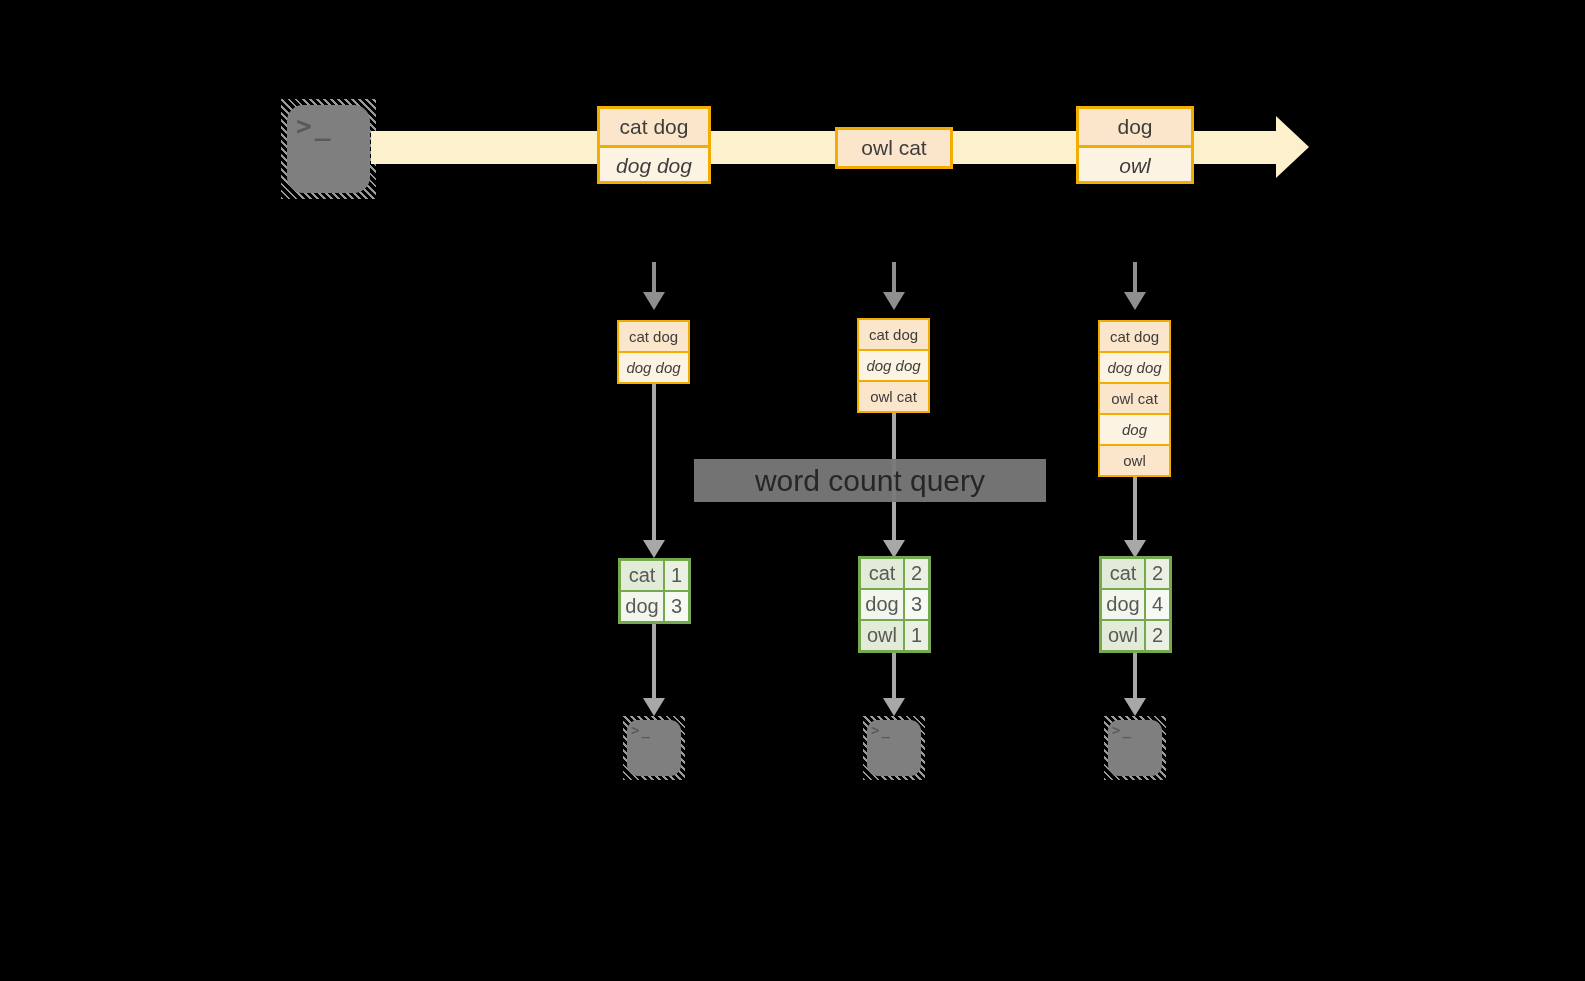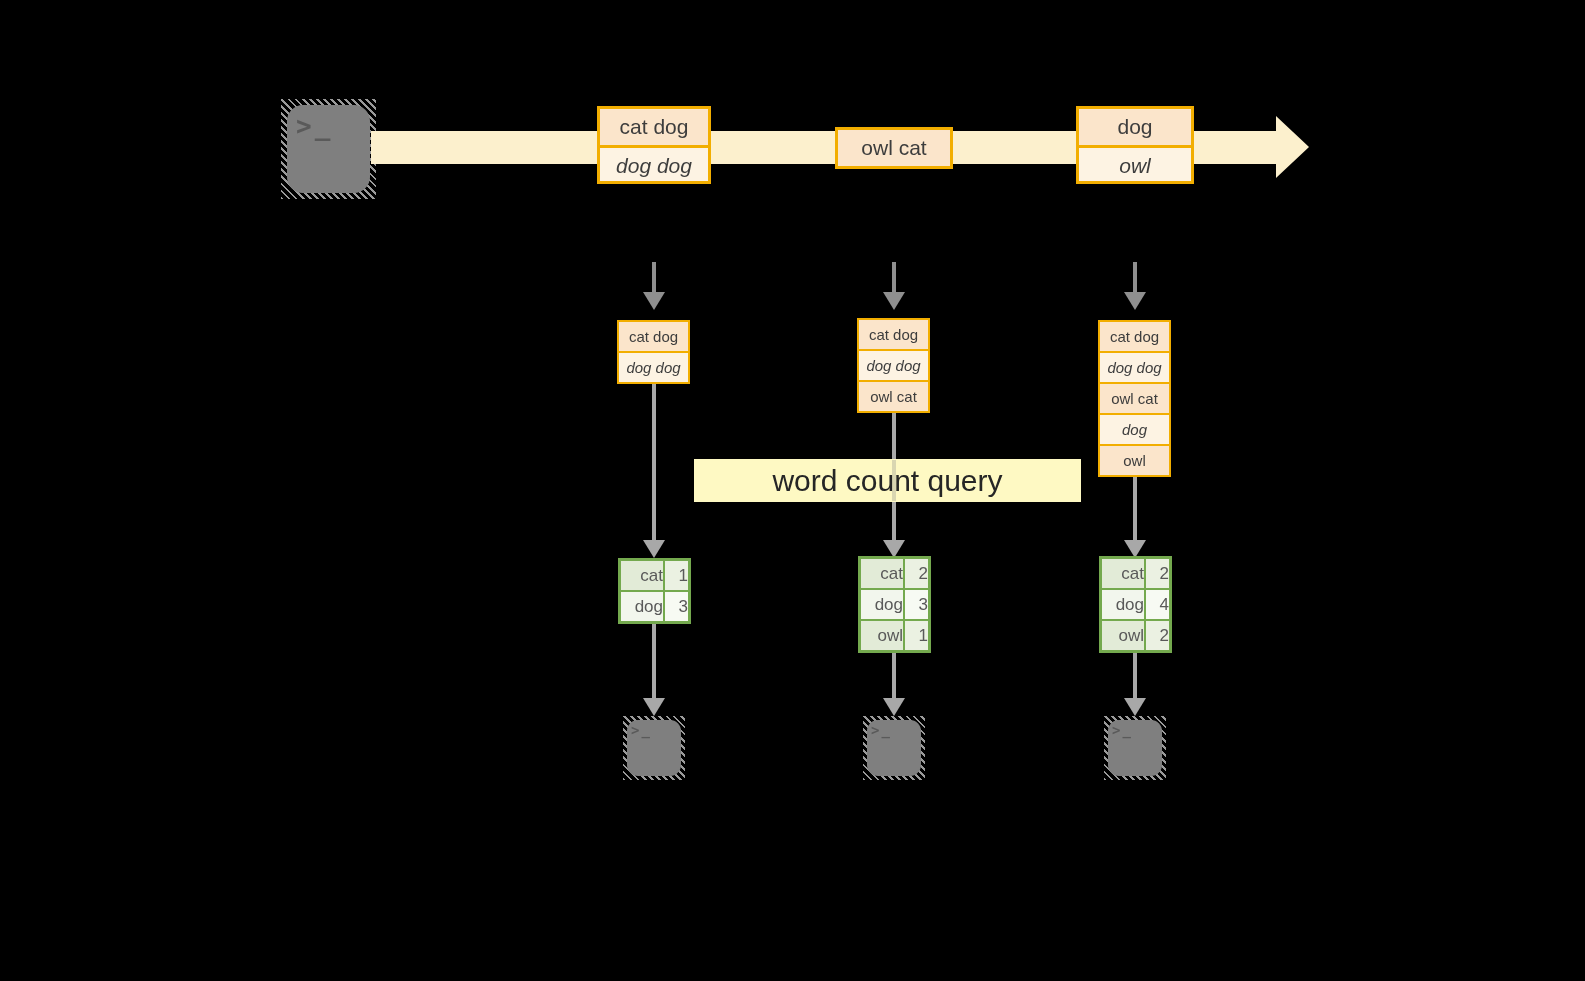--- a/index.html
+++ b/index.html
@@ -43,30 +43,30 @@
 
   
   .dash  { position:absolute; width:4px; background:#8f8f8f; z-index:1; }
   .ahead { position:absolute; width:0; height:0; border-left:11px solid transparent;
            border-right:11px solid transparent; border-top:18px solid #8f8f8f; z-index:1; }
   .sline { position:absolute; width:4px; background:#a8a8a8; z-index:1; }
   .shead { position:absolute; width:0; height:0; border-left:11px solid transparent;
            border-right:11px solid transparent; border-top:18px solid #a8a8a8; z-index:1; }
 
   
-  .qband { position:absolute; left:694px; top:459px; width:387px; height:43px; background:#fef9c3;
+  .qband { position:absolute; left:694px; top:459px; width:352px; height:43px; background:#737373;
     z-index:3; display:flex; align-items:center; justify-content:center;
     font-size:30px; color:#262626; }
   .ghost { position:absolute; left:892px; top:460px; width:4px; height:41px;
     background:rgba(140,140,140,0.32); z-index:4; }
 
   
   .gtable { position:absolute; z-index:2; display:grid; grid-template-columns:42px 23px; gap:2px;
     background:#74A94E; border:3px solid #74A94E; }
-  .gtable .gcell { height:29px; line-height:29px; text-align:right; font-size:17px; color:#595959; }
+  .gtable .gcell { height:29px; line-height:29px; text-align:center; font-size:20px; color:#595959; }
   .g-a  { background:#E2EBD7; }
   .g-a2 { background:#EBF1E2; }
   .g-b  { background:#F2F6ED; }
   .g-b2 { background:#F7FAF3; }
 </style>
 </head>
 <body>
 
 <div class="canvas">
 

